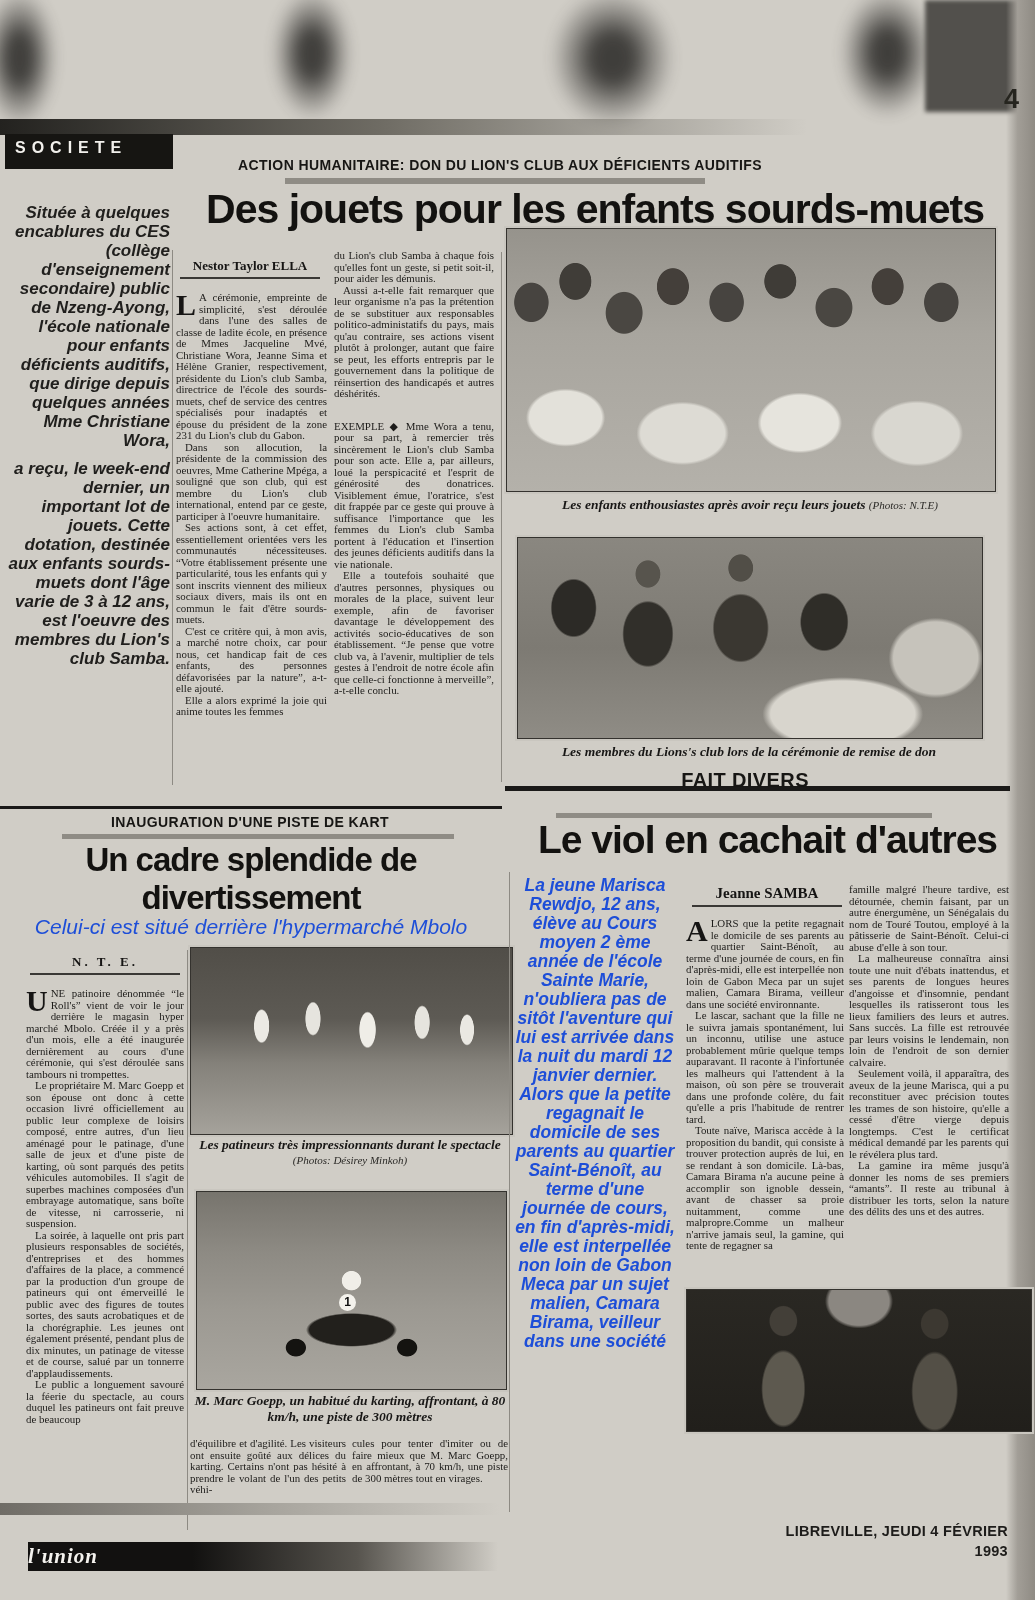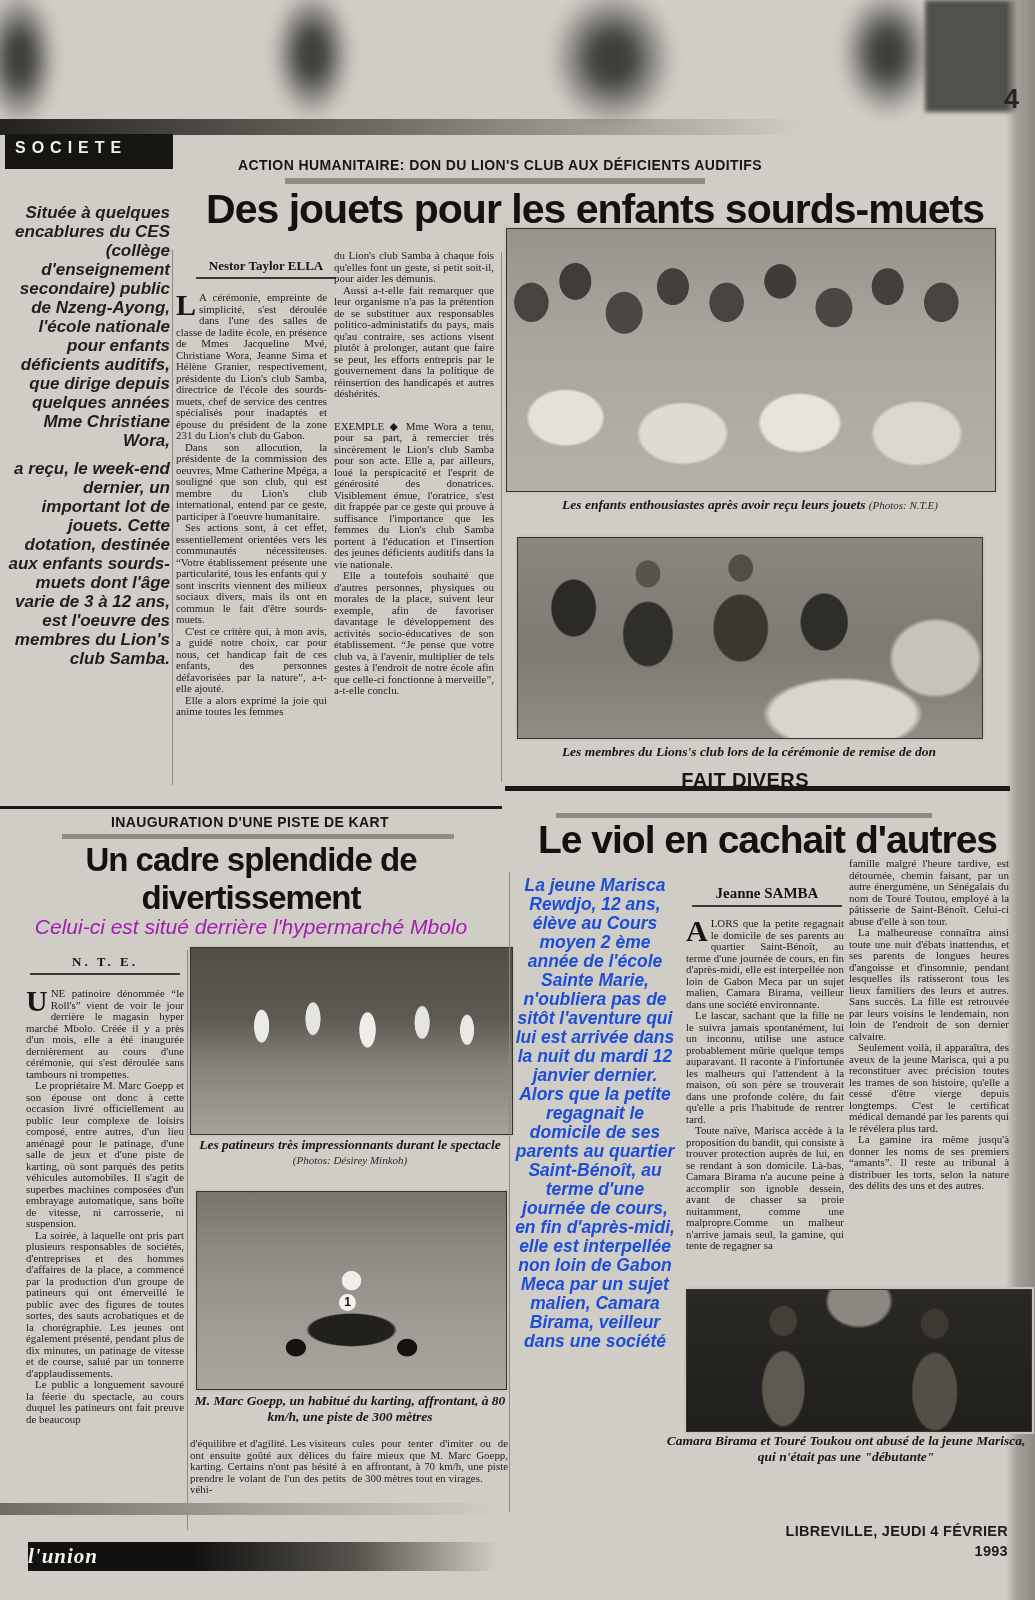--- a/index.html
+++ b/index.html
@@ -12,21 +12,21 @@
   .edge-right{position:absolute;background:linear-gradient(90deg,rgba(160,156,149,0) 0%,#a29e97 40%,#8f8b84 100%);}
   
   .gbar{background:#8f8c85;}
   .blackbar{background:#1a1918;}
   .vline{background:#8d8a83;width:1px;}
   
   .section-grad{background:linear-gradient(90deg,#23221f 0%,#6f6c64 45%,rgba(190,187,180,0) 95%);}
   .section-box{background:#161512;color:#f2f0ec;font:700 16px/27px "Liberation Sans",sans-serif;letter-spacing:6px;padding-left:10px;}
   .kicker{font:700 14px/18px "Liberation Sans",sans-serif;letter-spacing:.4px;color:#171614;text-align:center;}
   .headline{font:700 41px/44px "Liberation Sans",sans-serif;letter-spacing:-1px;color:#131210;text-align:center;}
-  .subhead{font:italic 21px/24px "Liberation Sans",sans-serif;color:#a21caf;text-align:center;}
+  .subhead{font:italic 21px/24px "Liberation Sans",sans-serif;color:#1d4ed8;text-align:center;}
   .byline{font:700 13px/15px "Liberation Serif",serif;color:#161514;border-bottom:2px solid #3a3835;padding-bottom:4px;text-align:center;}
   
   .bodycol{font:10.9px/11.5px "Liberation Serif",serif;color:#1d1c1a;}
   .bp{margin:0;text-align:justify;text-indent:9px;}
   .bp.np{text-indent:0;}
   .bp.sp{margin-top:21px;}
   .dc{float:left;font:700 30px/24px "Liberation Serif",serif;margin:1px 3px 0 0;color:#161514;}
   
   .lead{font:italic 700 17px/19px "Liberation Sans",sans-serif;color:#201f1d;text-align:right;}
   .lead p{margin:0 0 9px 0;}
@@ -109,32 +109,32 @@
 
   <div class="abs kicker" style="left:200px;top:156px;width:600px;">ACTION HUMANITAIRE: DON DU LION'S CLUB AUX DÉFICIENTS AUDITIFS</div>
   <div class="abs gbar" style="left:285px;top:178px;width:420px;height:6px;"></div>
   <div class="abs headline" style="left:185px;top:187px;width:820px;">Des jouets pour les enfants sourds-muets</div>
 
   <div class="abs lead" style="left:2px;top:203px;width:168px;">
     <p>Située à quelques encablures du CES (collège d'enseignement secondaire) public de Nzeng-Ayong, l'école nationale pour enfants déficients auditifs, que dirige depuis quelques années Mme Christiane Wora,</p>
     <p>a reçu, le week-end dernier, un important lot de jouets. Cette dotation, destinée aux enfants sourds-muets dont l'âge varie de 3 à 12 ans, est l'oeuvre des membres du Lion's club Samba.</p>
   </div>
 
-  <div class="abs" style="left:196px;top:258px;width:140px;">
+  <div class="abs" style="left:180px;top:258px;width:140px;">
     <div class="byline">Nestor Taylor ELLA</div>
   </div>
 
   <div class="abs vline" style="left:172px;top:250px;height:535px;"></div>
   <div class="abs vline" style="left:501px;top:252px;height:530px;"></div>
 
   <div class="abs bodycol" style="left:176px;top:292px;width:151px;height:492px;overflow:hidden;">
     <p class="bp np"><span class="dc">L</span><span>A cérémonie, empreinte de simplicité, s'est déroulée dans l'une des salles de classe de ladite école, en présence de Mmes Jacqueline Mvé, Christiane Wora, Jeanne Sima et Hélène Granier, respectivement, présidente du Lion's club Samba, directrice de l'école des sourds-muets, chef de service des centres spécialisés pour inadaptés et épouse du président de la zone 231 du Lion's club du Gabon.</span></p>
     <p class="bp">Dans son allocution, la présidente de la commission des oeuvres, Mme Catherine Mpéga, a souligné que son club, qui est membre du Lion's club international, entend par ce geste, participer à l'oeuvre humanitaire.</p>
     <p class="bp">Ses actions sont, à cet effet, essentiellement orientées vers les communautés nécessiteuses. “Votre établissement présente une particularité, tous les enfants qui y sont inscrits viennent des milieux sociaux divers, mais ils ont en commun le fait d'être sourds-muets.</p>
-    <p class="bp">C'est ce critère qui, à mon avis, a guidé notre choix, car pour nous, cet handicap fait de ces enfants, des personnes défavorisées par la nature”, a-t-elle ajouté.</p>
+    <p class="bp">C'est ce critère qui, à mon avis, a marché notre choix, car pour nous, cet handicap fait de ces enfants, des personnes défavorisées par la nature”, a-t-elle ajouté.</p>
     <p class="bp">Elle a alors exprimé la joie qui anime toutes les femmes</p>
   </div>
 
   <div class="abs bodycol" style="left:334px;top:250px;width:160px;height:534px;overflow:hidden;">
     <p class="bp np">du Lion's club Samba à chaque fois qu'elles font un geste, si petit soit-il, pour aider les démunis.</p>
     <p class="bp">Aussi a-t-elle fait remarquer que leur organisme n'a pas la prétention de se substituer aux responsables politico-administatifs du pays, mais qu'au contraire, ses actions visent plutôt à prolonger, autant que faire se peut, les efforts entrepris par le gouvernement dans la politique de réinsertion des handicapés et autres déshérités.</p>
     <p class="bp sp np">EXEMPLE ◆ Mme Wora a tenu, pour sa part, à remercier très sincèrement le Lion's club Samba pour son acte. Elle a, par ailleurs, loué la perspicacité et l'esprit de générosité des donatrices. Visiblement émue, l'oratrice, s'est dit frappée par ce geste qui prouve à suffisance l'importance que les femmes du Lion's club Samba portent à l'éducation et l'insertion des jeunes déficients auditifs dans la vie nationale.</p>
     <p class="bp">Elle a toutefois souhaité que d'autres personnes, physiques ou morales de la place, suivent leur exemple, afin de favoriser davantage le développement des activités socio-éducatives de son établissement. “Je pense que votre club va, à l'avenir, multiplier de tels gestes à l'endroit de notre école afin que celle-ci fonctionne à merveille”, a-t-elle conclu.</p>
   </div>
 
@@ -197,27 +197,26 @@
   <div class="abs" style="left:692px;top:886px;width:150px;">
     <div class="byline" style="font-size:15px;">Jeanne SAMBA</div>
   </div>
 
   <div class="abs bodycol" style="left:686px;top:918px;width:158px;height:372px;overflow:hidden;">
     <p class="bp np"><span class="dc">A</span><span>LORS que la petite regagnait le domicile de ses parents au quartier Saint-Bénoît, au terme d'une journée de cours, en fin d'après-midi, elle est interpellée non loin de Gabon Meca par un sujet malien, Camara Birama, veilleur dans une société environnante.</span></p>
     <p class="bp">Le lascar, sachant que la fille ne le suivra jamais spontanément, lui un inconnu, utilise une astuce probablement mûrie quelque temps auparavant. Il raconte à l'infortunée les malheurs qui l'attendent à la maison, où son père se trouverait dans une profonde colère, du fait qu'elle a pris l'habitude de rentrer tard.</p>
     <p class="bp">Toute naïve, Marisca accède à la proposition du bandit, qui consiste à trouver protection auprès de lui, en se rendant à son domicile. Là-bas, Camara Birama n'a aucune peine à accomplir son ignoble dessein, avant de chasser sa proie nuitamment, comme une malpropre.Comme un malheur n'arrive jamais seul, la gamine, qui tente de regagner sa</p>
   </div>
 
-  <div class="abs bodycol" style="left:849px;top:858px;width:160px;height:400px;overflow:hidden;">
+  <div class="abs bodycol" style="left:849px;top:884px;width:160px;height:400px;overflow:hidden;">
     <p class="bp np">famille malgré l'heure tardive, est détournée, chemin faisant, par un autre énergumène, un Sénégalais du nom de Touré Toutou, employé à la pâtisserie de Saint-Bénoît. Celui-ci abuse d'elle à son tour.</p>
     <p class="bp">La malheureuse connaîtra ainsi toute une nuit d'ébats inattendus, et ses parents de longues heures d'angoisse et d'insomnie, pendant lesquelles ils ratisseront tous les lieux familiers des leurs et autres. Sans succès. La fille est retrouvée par leurs voisins le lendemain, non loin de l'endroit de son dernier calvaire.</p>
     <p class="bp">Seulement voilà, il apparaîtra, des aveux de la jeune Marisca, qui a pu reconstituer avec précision toutes les trames de son histoire, qu'elle a cessé d'être vierge depuis longtemps. C'est le certificat médical demandé par les parents qui le révélera plus tard.</p>
     <p class="bp">La gamine ira même jusqu'à donner les noms de ses premiers “amants”. Il reste au tribunal à distribuer les torts, selon la nature des délits des uns et des autres.</p>
   </div>
 
   <div class="abs photo ph-men" style="left:686px;top:1289px;width:344px;height:141px;"></div>
-  <div class="abs caption" style="left:660px;top:1433px;width:372px;">Camara Birama et Touré Toukou ont abusé de la jeune Marisca, qui n'était pas une "débutante"</div>
 
   <div class="abs footer-grad" style="left:0;top:1503px;width:500px;height:12px;"></div>
   <div class="abs footer-date" style="left:770px;top:1496px;width:238px;">LIBREVILLE, JEUDI 4 FÉVRIER 1993</div>
   <div class="abs union" style="left:28px;top:1542px;width:470px;height:29px;">l'union</div>
 
 </div>
 
 </body></html>

